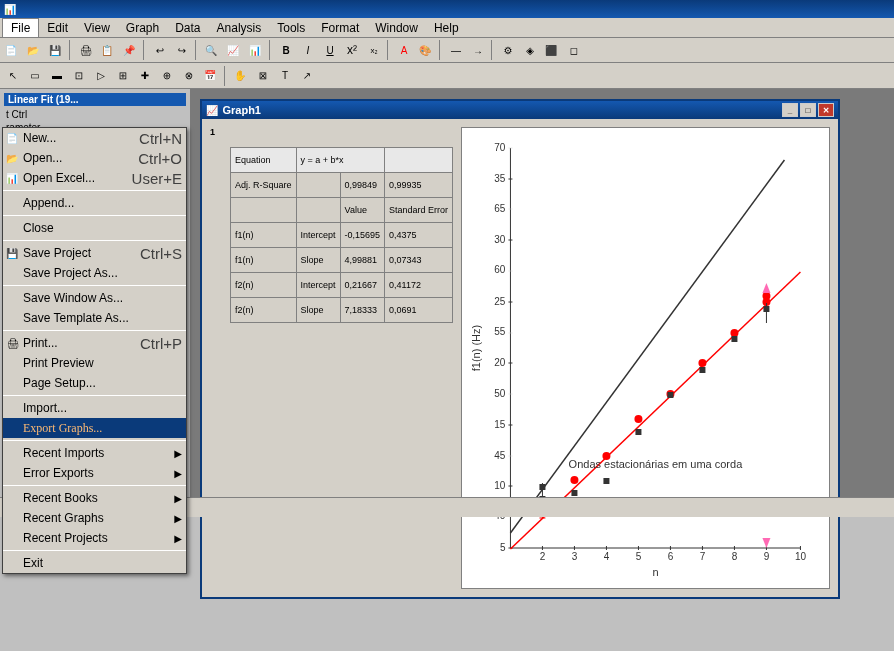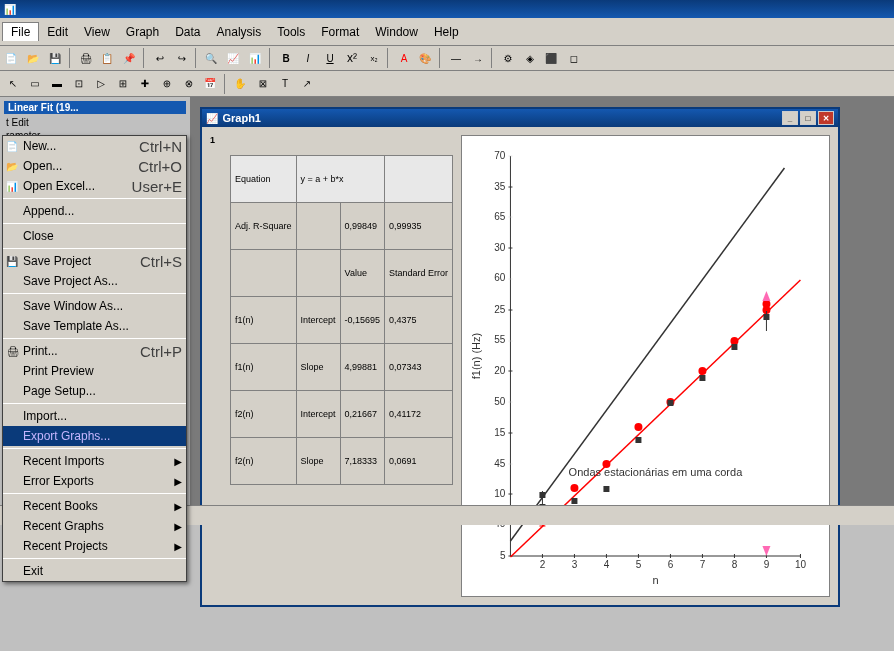--- a/index.html
+++ b/index.html
@@ -16,21 +16,21 @@
       height: 18px;
     }
     .title-bar-icon { margin-right: 4px; font-size: 10px; }
 
     
     .menu-bar {
       background: #d4d0c8;
       border-bottom: 1px solid #808080;
       display: flex;
       align-items: center;
-      height: 28px;
+      height: 20px;
       padding: 0 2px;
     }
     .menu-item {
       padding: 2px 8px;
       cursor: pointer;
       font-size: 12px;
       color: #000;
     }
     .menu-item.active { background: #fff; border: 1px solid #808080; border-bottom: none; }
 
@@ -93,21 +93,21 @@
     }
     .menu-divider { height: 1px; background: #808080; margin: 2px 0; border-top: 1px solid #fff; }
     .menu-row {
       display: flex;
       align-items: center;
       padding: 2px 4px 2px 20px;
       cursor: pointer;
       position: relative;
       height: 20px;
     }
-    .menu-row.highlighted { background: #0a3a7a; color: #c4b5fd; }
+    .menu-row.highlighted { background: #0a3a7a; color: #fdba74; font-family: Liberation Serif, serif; }
     .menu-row .shortcut {
       margin-left: auto;
       font-size: 15px;
       color: #404040;
     }
     .menu-row .arrow {
       margin-left: auto;
       font-size: 10px;
     }
     .menu-row .icon-area {
@@ -167,21 +167,21 @@
     
     .stats-table {
       font-size: 9px;
       border-collapse: collapse;
       margin-top: 10px;
       margin-left: 20px;
       height: fit-content;
     }
     .stats-table td {
       border: 1px solid #808080;
-      padding: 18px 4px;
+      padding: 7px 4px;
       white-space: nowrap;
     }
     .stats-table tr:first-child td { background: #e8e8e8; }
 
     
     .chart-area {
       flex: 1;
       background: white;
       border: 1px solid #808080;
       margin: 4px;
@@ -305,21 +305,21 @@
   <div class="tb-btn">T</div>
   <div class="tb-btn">↗</div>
 </div>
 
 <div class="main-area" style="position:relative; height: 428px;">
 
   <div class="bg-panel"></div>
 
   <div class="left-analysis">
     <div class="analysis-header">Linear Fit (19...</div>
-    <div class="analysis-row">t Edit</div>
+    <div class="analysis-row">t Ctrl</div>
     <div class="analysis-row">rameter</div>
     <div class="analysis-row" style="padding-left:10px;">Interc</div>
     <div class="analysis-row" style="padding-left:10px;">Slo</div>
     <div class="analysis-row" style="padding-left:10px;">Interc</div>
     <div class="analysis-row" style="padding-left:10px;">Slo</div>
     <div class="analysis-header" style="margin-top:4px;">tatistics</div>
     <div class="analysis-row">Nu</div>
     <div class="analysis-row">Degre</div>
     <div class="analysis-row">ividual Su</div>
     <div class="analysis-header" style="margin-top:4px;">ummary</div>

